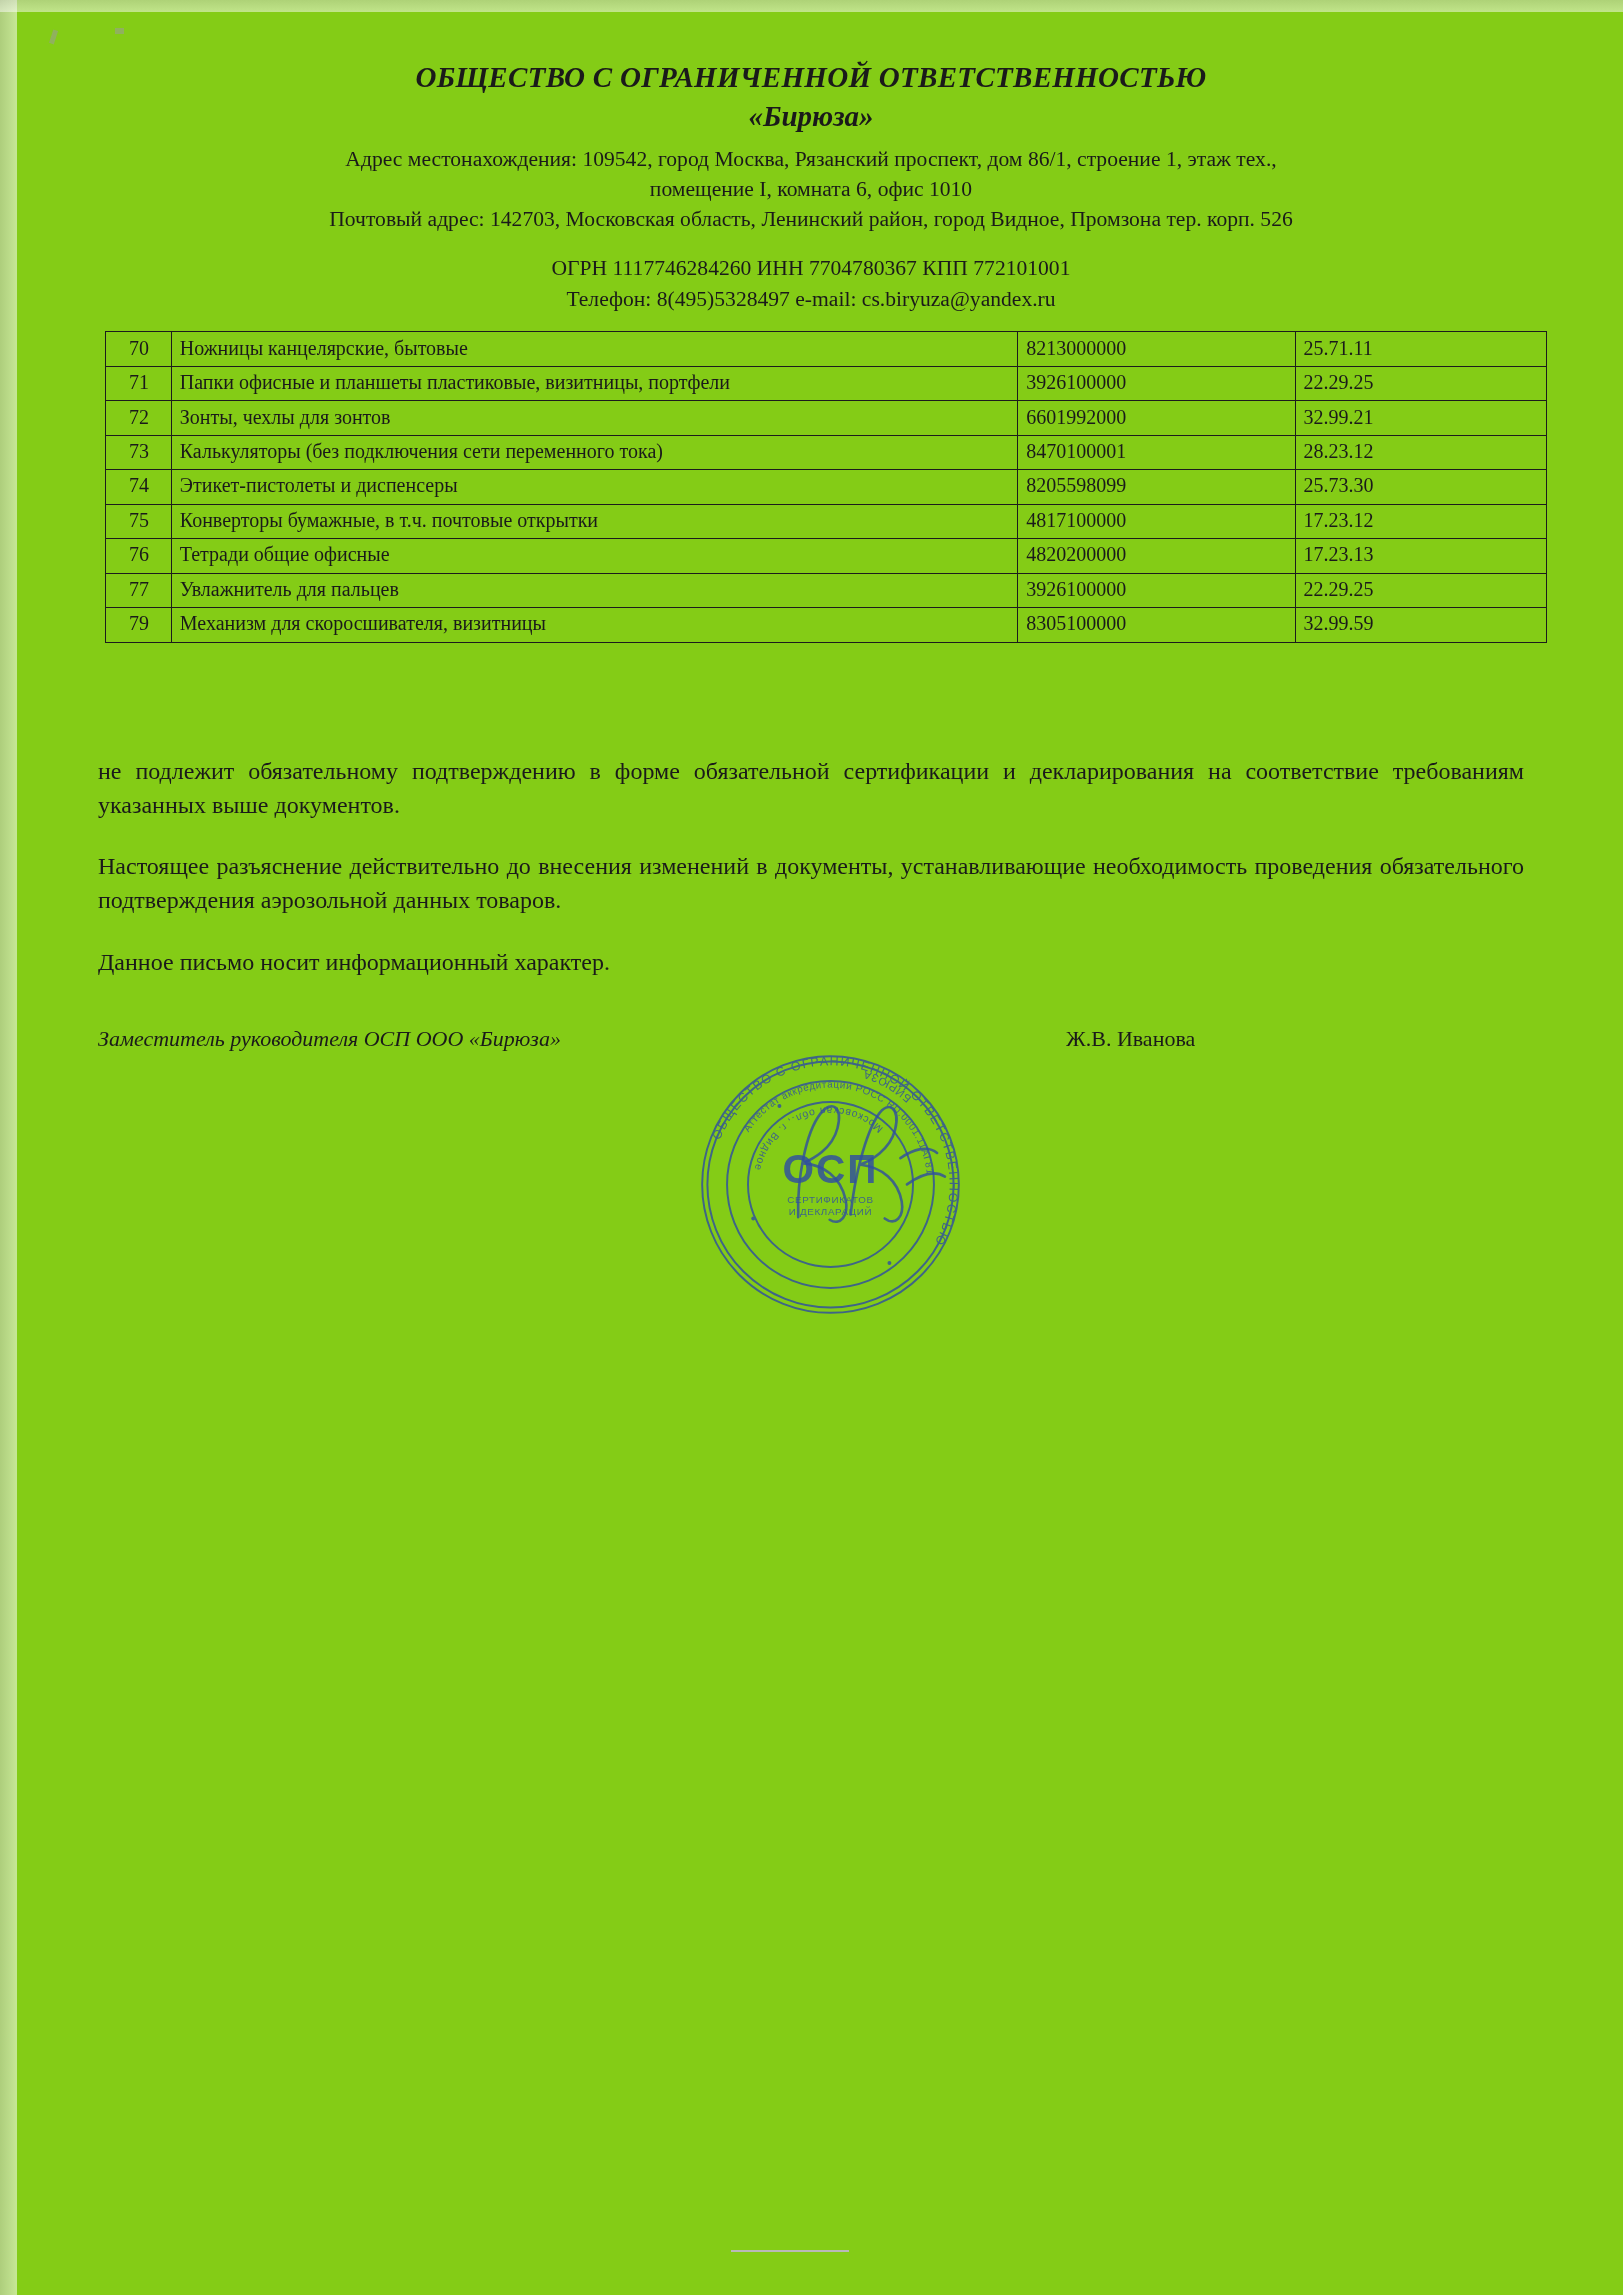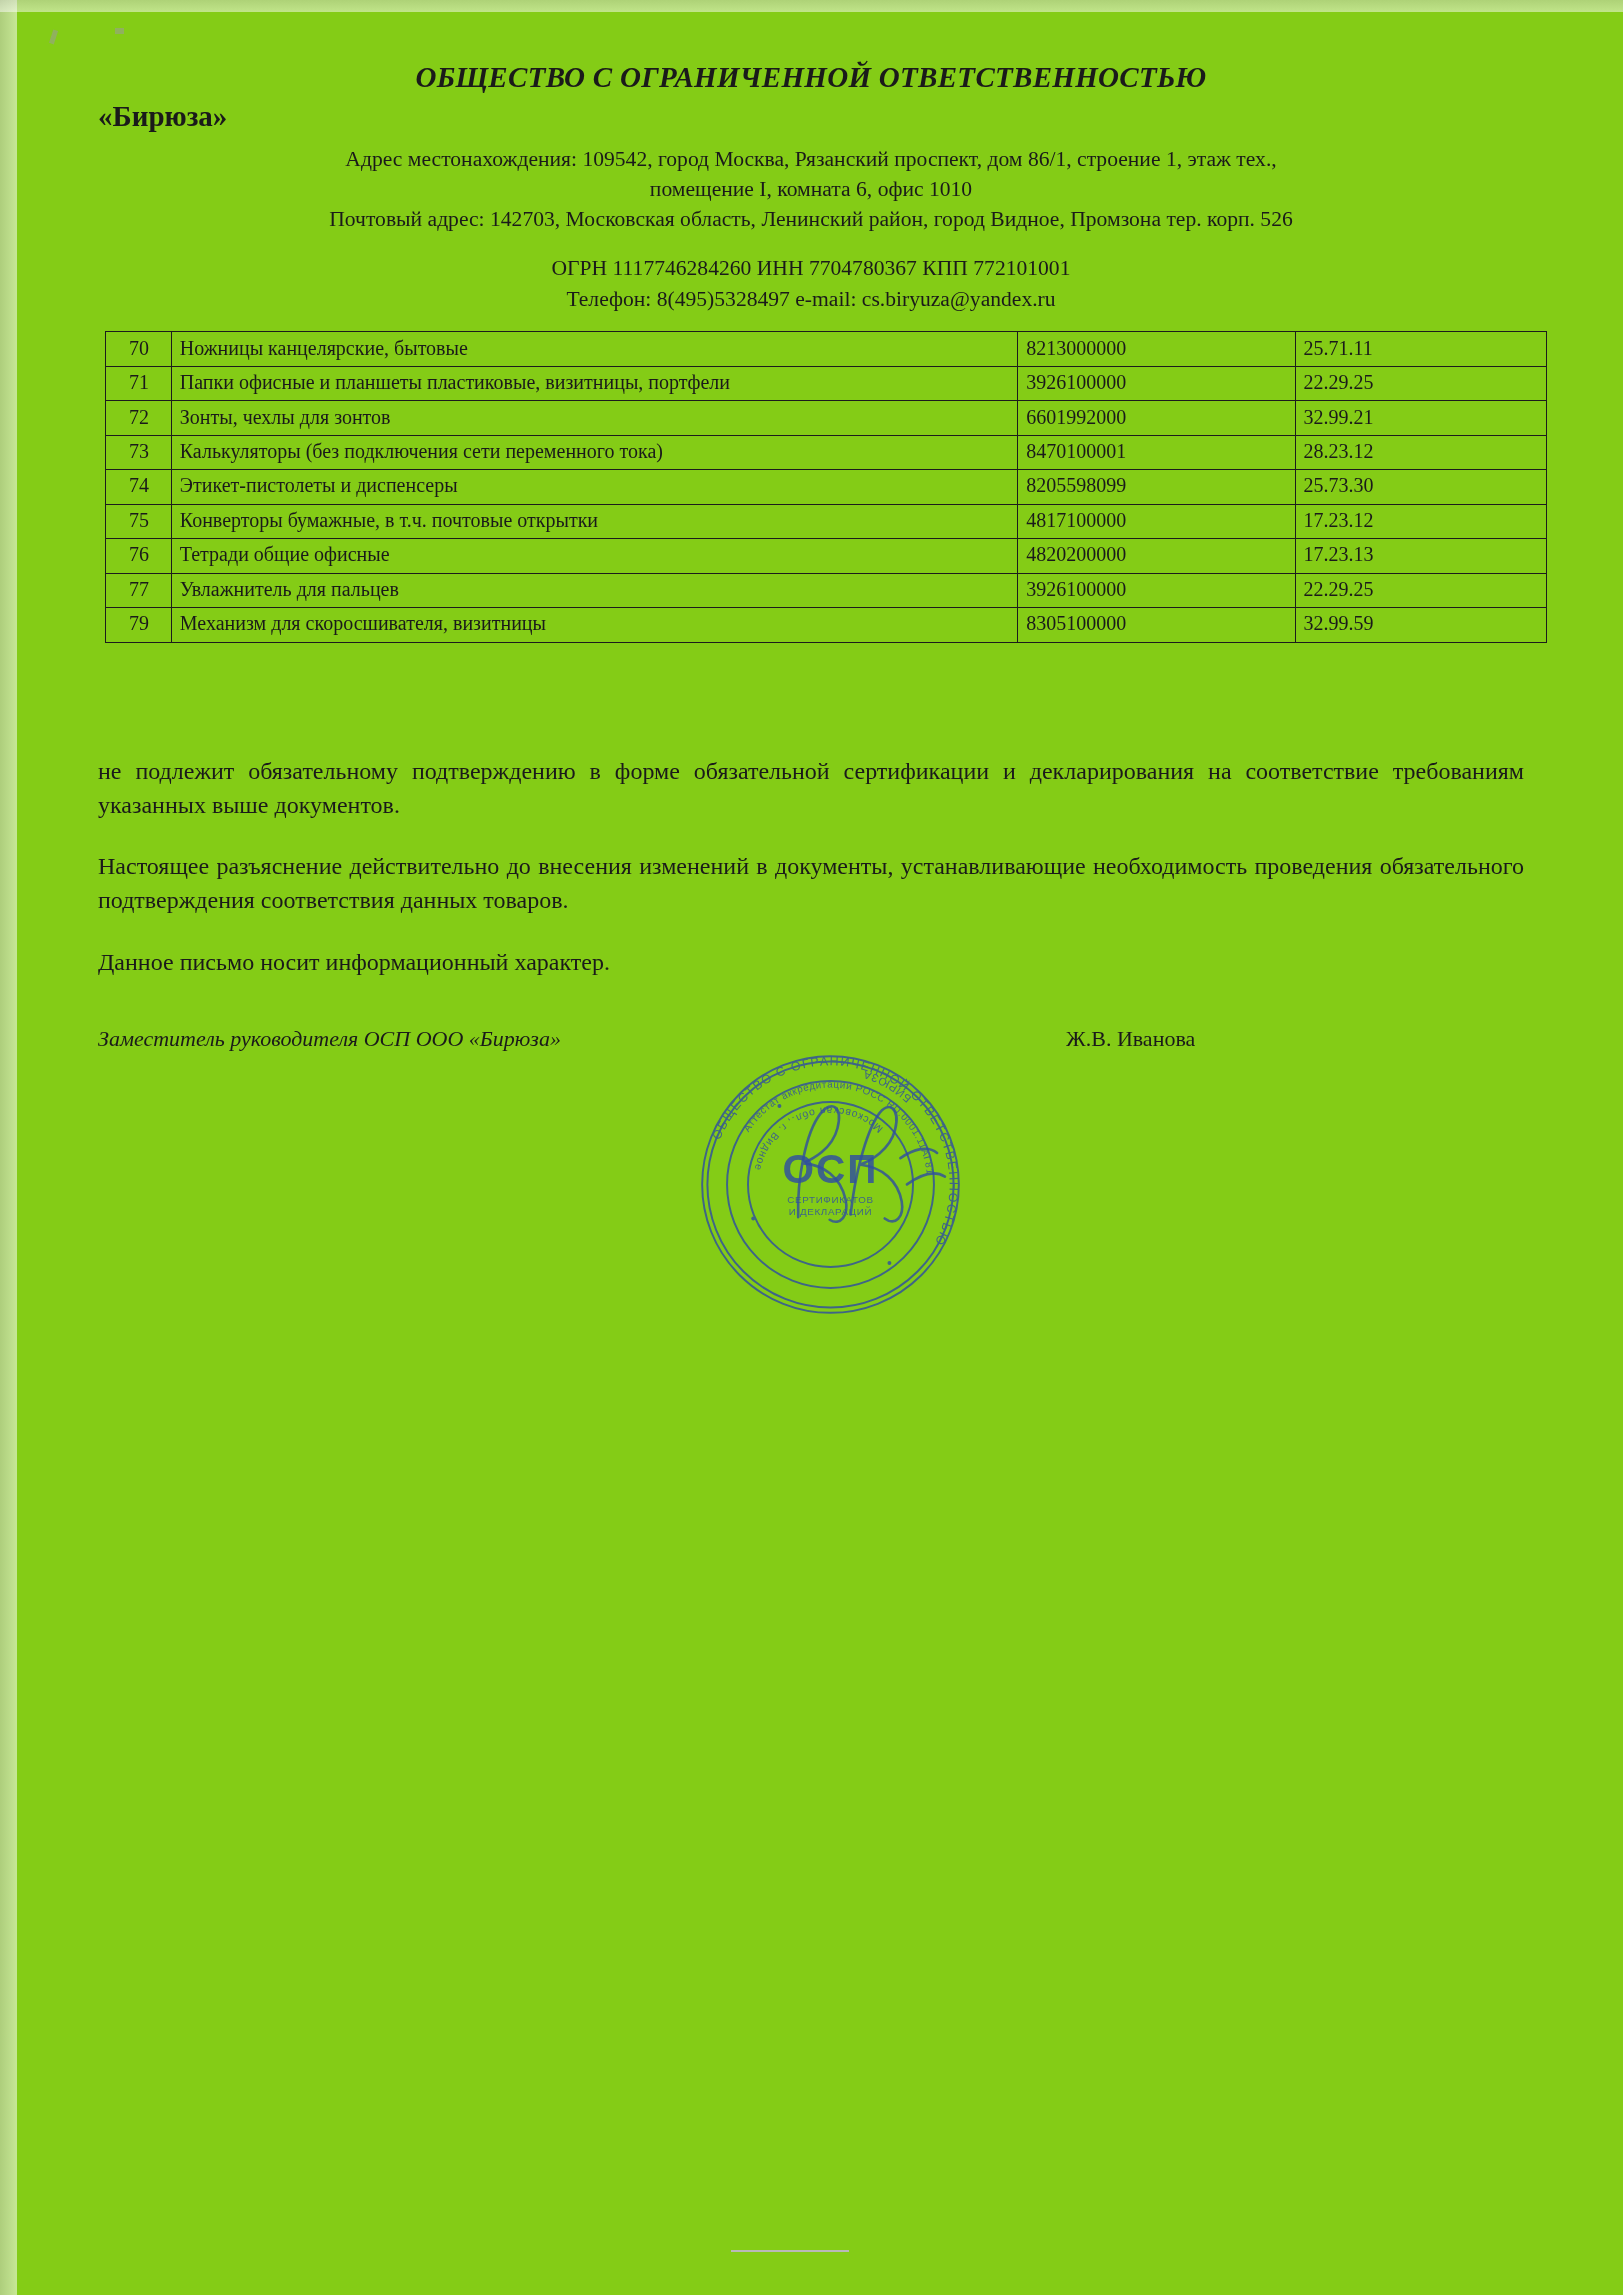--- a/index.html
+++ b/index.html
@@ -48,21 +48,23 @@
 
   .org-title {
     text-align: center;
     font-weight: bold;
     font-style: italic;
     font-size: 29px;
     letter-spacing: 0.3px;
     line-height: 1.25;
   }
   .org-name {
+    text-align: center;
     font-weight: bold;
+    font-style: italic;
     font-size: 29px;
     margin-top: 5.2px;
   }
   .addr-block {
     margin-top: 11.8px;
     text-align: center;
     font-size: 21.6px;
     line-height: 1.38;
   }
   .reg-block {
@@ -217,21 +219,21 @@
           <td class="c-num">79</td>
           <td class="c-name">Механизм для скоросшивателя, визитницы</td>
           <td class="c-tnved">8305100000</td>
           <td class="c-okpd">32.99.59</td>
         </tr>
       </tbody>
     </table>
 
     <div class="body-text">
       <div class="para first">не подлежит обязательному подтверждению в форме обязательной сертификации и декларирования на соответствие требованиям указанных выше документов.</div>
-      <div class="para">Настоящее разъяснение действительно до внесения изменений в документы, устанавливающие необходимость проведения обязательного подтверждения соответствия данных товаров.</div>
+      <div class="para">Настоящее разъяснение действительно до внесения изменений в документы, устанавливающие необходимость проведения обязательного подтверждения аэрозольной данных товаров.</div>
       <div class="para">Данное письмо носит информационный характер.</div>
     </div>
 
     <div class="sign-row">
       <div class="sign-left">Заместитель руководителя ОСП ООО «Бирюза»</div>
       <div class="sign-right">Ж.В. Иванова</div>
     </div>
 
   </div>
 

